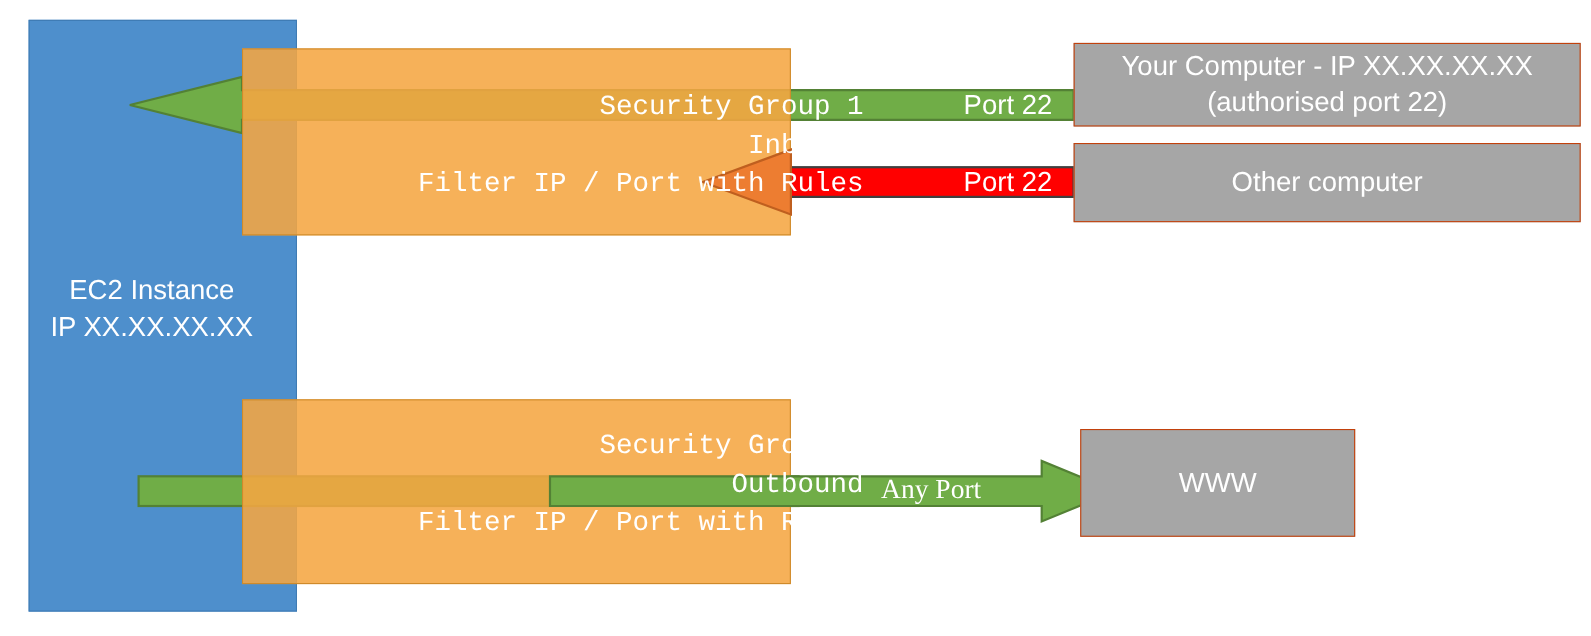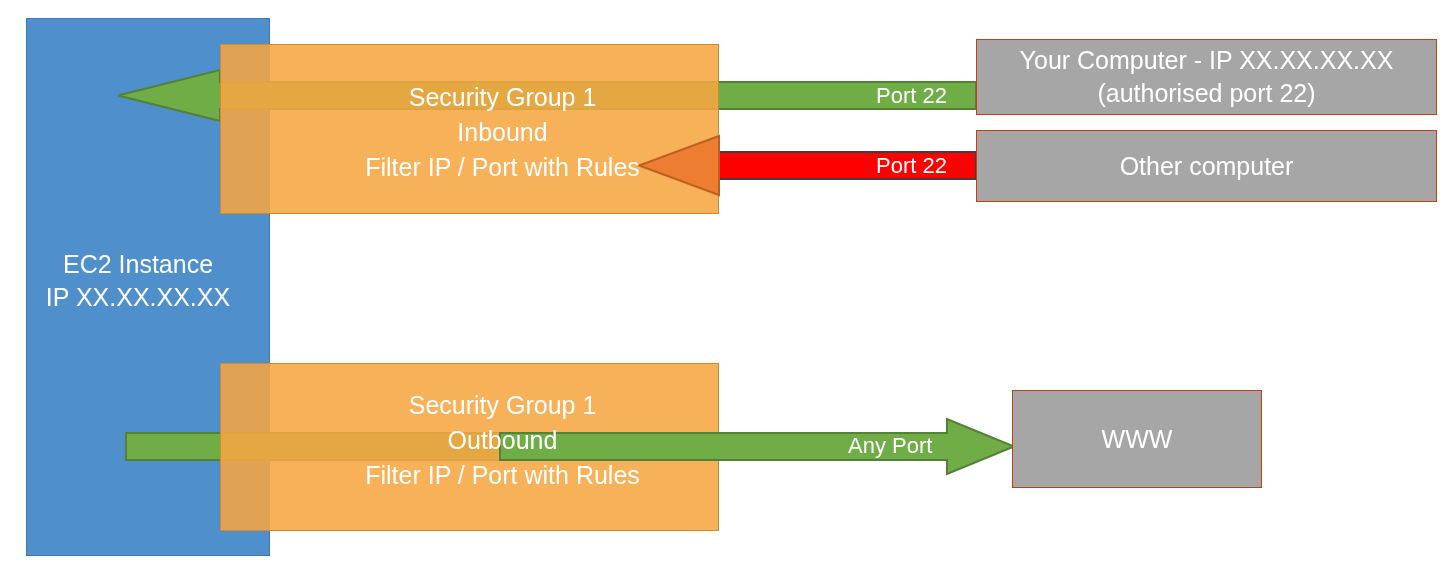--- a/index.html
+++ b/index.html
@@ -44,26 +44,27 @@
     border:1px solid #cf8a2a;
     box-sizing:border-box;
     z-index:4;
   }
   .sg-inbound{ left:220px; top:44px;  width:499px; height:170px; }
   .sg-outbound{left:220px; top:363px; width:499px; height:168px; }
 
   .sg-text{
     position:absolute;
     z-index:7;
-    text-align:center;
+    text-align:right;
     color:#ffffff;
     font-size:25px;
     line-height:35px;
     pointer-events:none;
     width:565px;
+    font-family:Liberation Mono, monospace;
   }
   .sg-text-inbound { left:220px; top:80px;  }
   .sg-text-outbound{ left:220px; top:388px; }
   .sg-text div{ white-space:nowrap; }
 
   
   .arrow-layer{
     position:absolute;
     left:0; top:0;
     width:1446px; height:578px;
@@ -83,36 +84,36 @@
     text-align:center;
     font-size:25px;
     line-height:33px;
     display:flex;
     flex-direction:column;
     align-items:center;
     justify-content:center;
   }
   .gray-your-computer{ left:976px; top:39px;  width:461px; height:76px; }
   .gray-other-computer{left:976px; top:130px; width:461px; height:72px; }
-  .gray-www{           left:1012px; top:390px; width:250px; height:98px; }
+  .gray-www{           left:982px; top:390px; width:250px; height:98px; }
   .gray-box div{ white-space:nowrap; }
 
   
   .port-label{
     position:absolute;
     z-index:9;
     color:#ffffff;
-    font-size:22px;
+    font-size:25px;
     line-height:28px;
     white-space:nowrap;
     pointer-events:none;
   }
   .port-22-green{ left:876px; top:82px;  }
   .port-22-red{   left:876px; top:152px; }
-  .any-port{      left:848px; top:432px; }
+  .any-port{      left:801px; top:432px;font-family:Liberation Serif, serif; }
 </style>
 </head>
 <body>
 
 <div id="canvas">
 
   <div class="ec2-box"></div>
 
   <svg class="arrow-layer under" viewBox="0 0 1446 578">
 

